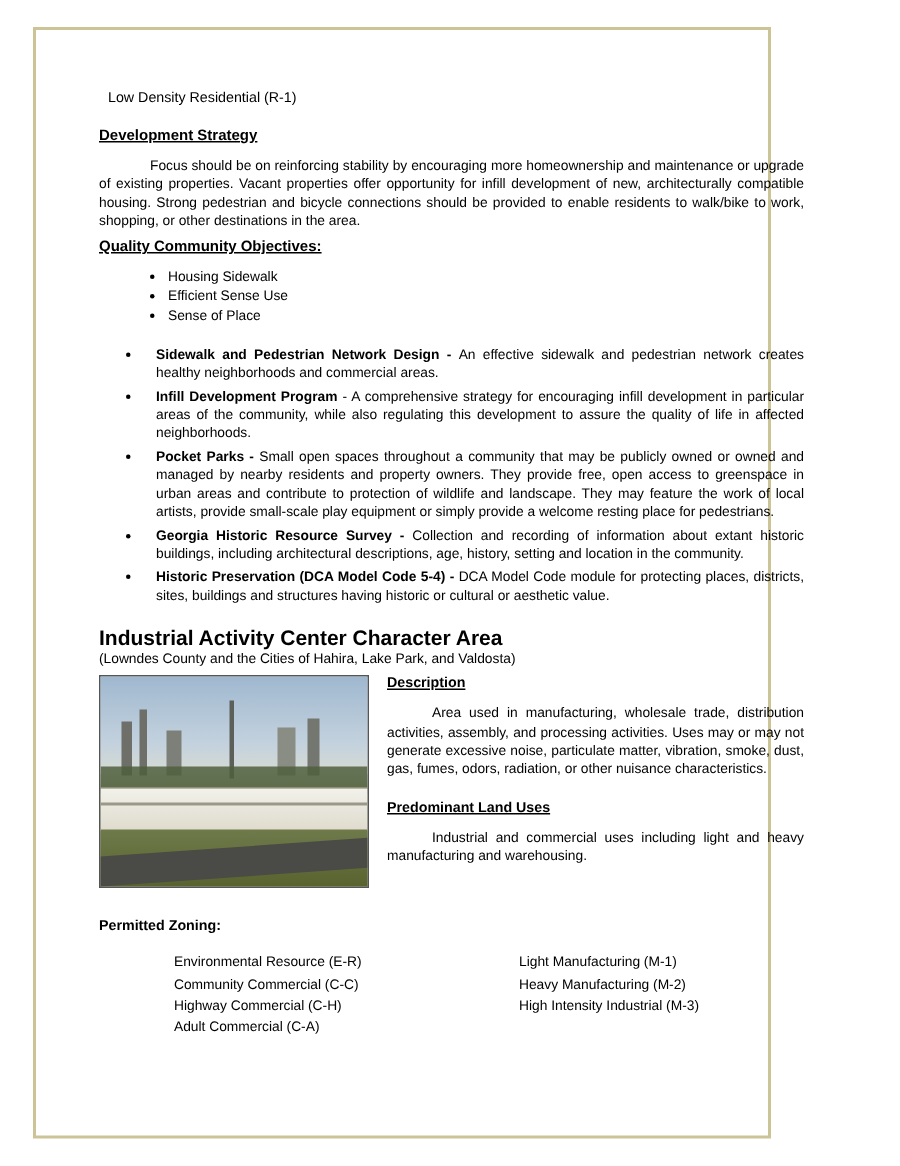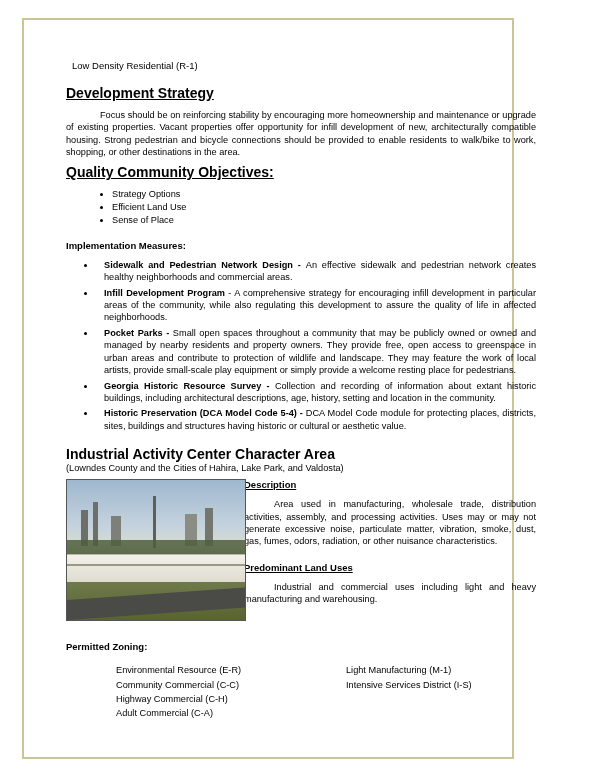--- a/index.html
+++ b/index.html
@@ -35,21 +35,21 @@
     left: 66px;
     top: 60px;
     width: 470px;
   }
   .title-line {
     font-size: 9.5px;
     margin-bottom: 14px;
     padding-left: 6px;
   }
   .head-underline {
-    font-size: 14px;
+    font-size: 10px;
     font-weight: bold;
     text-decoration: underline;
     margin-bottom: 8px;
   }
   .head-plain {
     font-size: 9.5px;
     font-weight: bold;
     margin-bottom: 8px;
   }
   .para {
@@ -88,20 +88,21 @@
   h2.section {
     font-size: 14px;
     font-weight: bold;
     margin: 14px 0 1px 0;
   }
   .sub-note {
     font-size: 9.2px;
   }
   .two-col {
     display: flex;
+    gap: 14px;
     align-items: flex-start;
     margin-top: 6px;
   }
   .col-img {
     width: 178px;
     flex: 0 0 178px;
   }
   .photo {
     width: 178px;
     height: 140px;
@@ -214,26 +215,25 @@
 
   <div class="content">
 
     <div class="title-line">Low Density Residential (R-1)</div>
 
     <div class="head-underline">Development Strategy</div>
     <div class="para indent">Focus should be on reinforcing stability by encouraging more homeownership and maintenance or upgrade of existing properties.  Vacant properties offer opportunity for infill development of new, architecturally compatible housing.  Strong pedestrian and bicycle connections should be provided to enable residents to walk/bike to work, shopping, or other destinations in the area.</div>
 
     <div class="head-underline">Quality Community Objectives:</div>
     <ul class="simple">
-      <li>Strategy Options</li>
-      <li>Efficient Land Use</li>
+      <li>Housing Sidewalk</li>
+      <li>Efficient Sense Use</li>
       <li>Sense of Place</li>
     </ul>
 
-    <div class="head-plain"><span>Implementation Measures</span><span>:</span></div>
     <ul class="measures">
       <li><b>Sidewalk and Pedestrian Network Design - </b><span>An effective sidewalk and pedestrian network creates healthy neighborhoods and commercial areas.</span></li>
       <li><b>Infill Development Program </b><span>- A comprehensive strategy for encouraging infill development in particular areas of the community, while also regulating this development to assure the quality of life in affected neighborhoods.</span></li>
       <li><b>Pocket Parks - </b><span>Small open spaces throughout a community that may be publicly owned or owned and managed by nearby residents and property owners. They provide free, open access to greenspace in urban areas and contribute to protection of wildlife and landscape. They may feature the work of local artists, provide small-scale play equipment or simply provide a welcome resting place for pedestrians.</span></li>
       <li><b>Georgia Historic Resource Survey - </b><span>Collection and recording of information about extant historic buildings, including architectural descriptions, age, history, setting and location in the community.</span></li>
       <li><b>Historic Preservation (DCA Model Code 5-4) - </b><span>DCA Model Code module for protecting places, districts, sites, buildings and structures having historic or cultural or aesthetic value.</span></li>
     </ul>
 
     <h2 class="section">Industrial Activity Center Character Area</h2>
     <div class="sub-note">(Lowndes County and the Cities of Hahira, Lake Park, and Valdosta)</div>
@@ -266,19 +266,20 @@
     <div class="zoning-head"><span>Permitted Zoning</span><span>:</span></div>
     <div class="zoning-cols">
       <div>
         <p>Environmental Resource (E-R)</p>
         <p>Community Commercial (C-C)</p>
         <p>Highway Commercial (C-H)</p>
         <p>Adult Commercial (C-A)</p>
       </div>
       <div>
         <p>Light Manufacturing (M-1)</p>
-        <p>Intensive Services District (I-S)</p>
+        <p>Heavy Manufacturing (M-2)</p>
+        <p>High Intensity Industrial (M-3)</p>
       </div>
     </div>
 
   </div>
 
 </div>
 
 </body></html>

